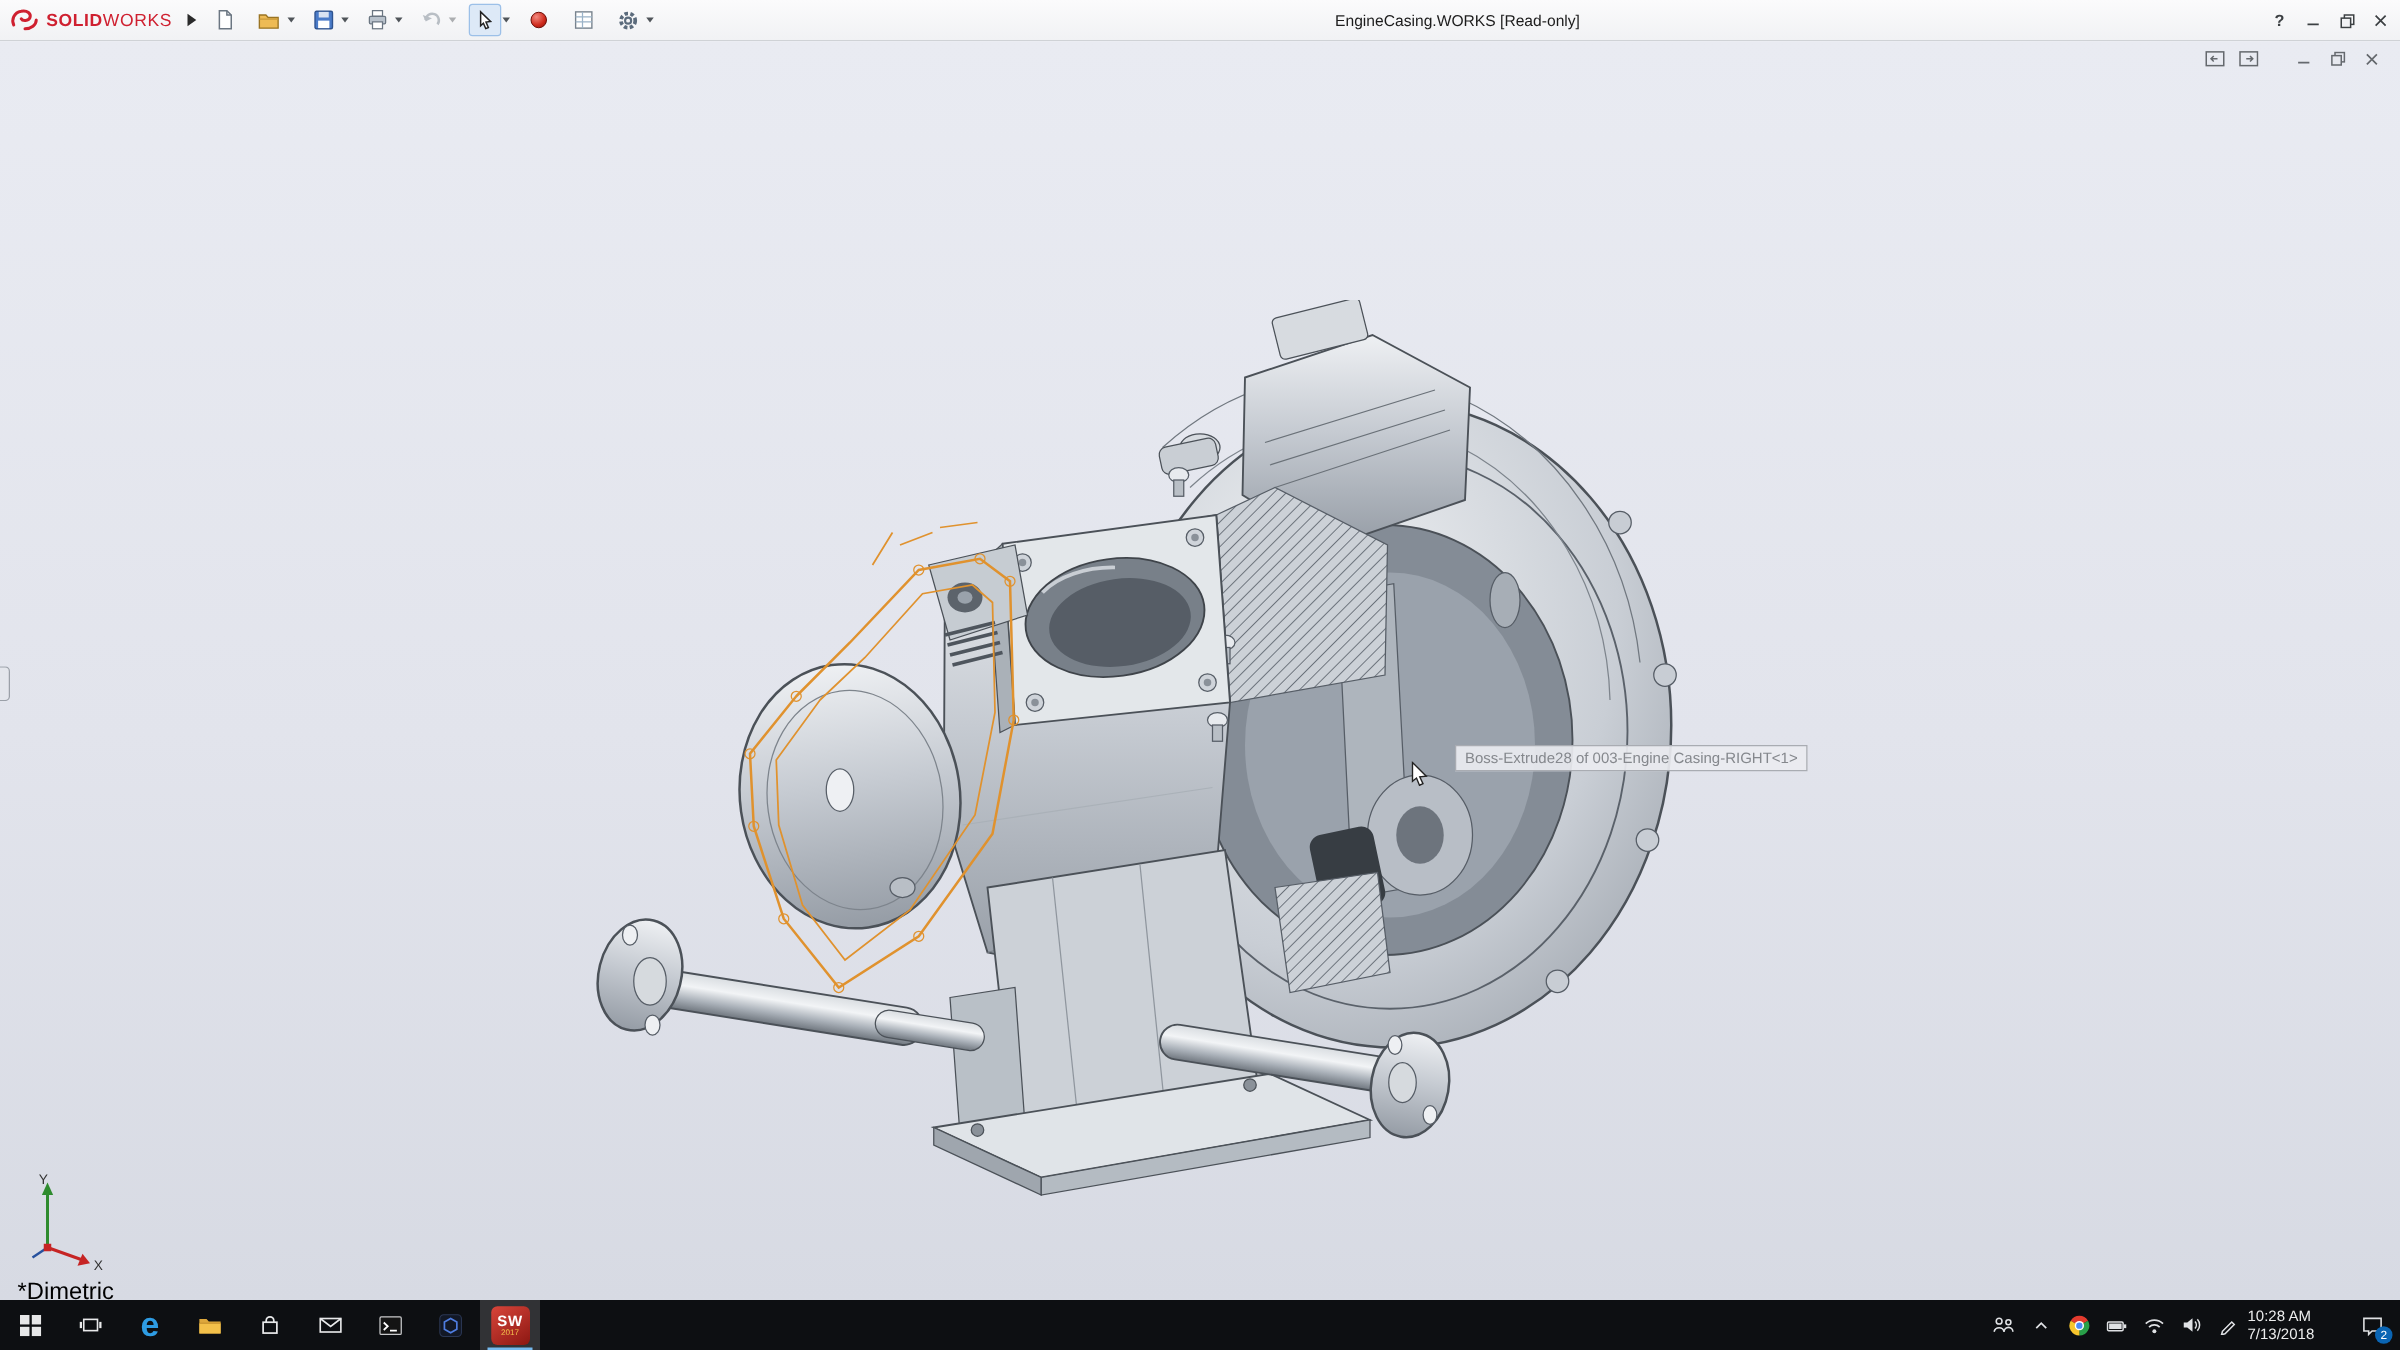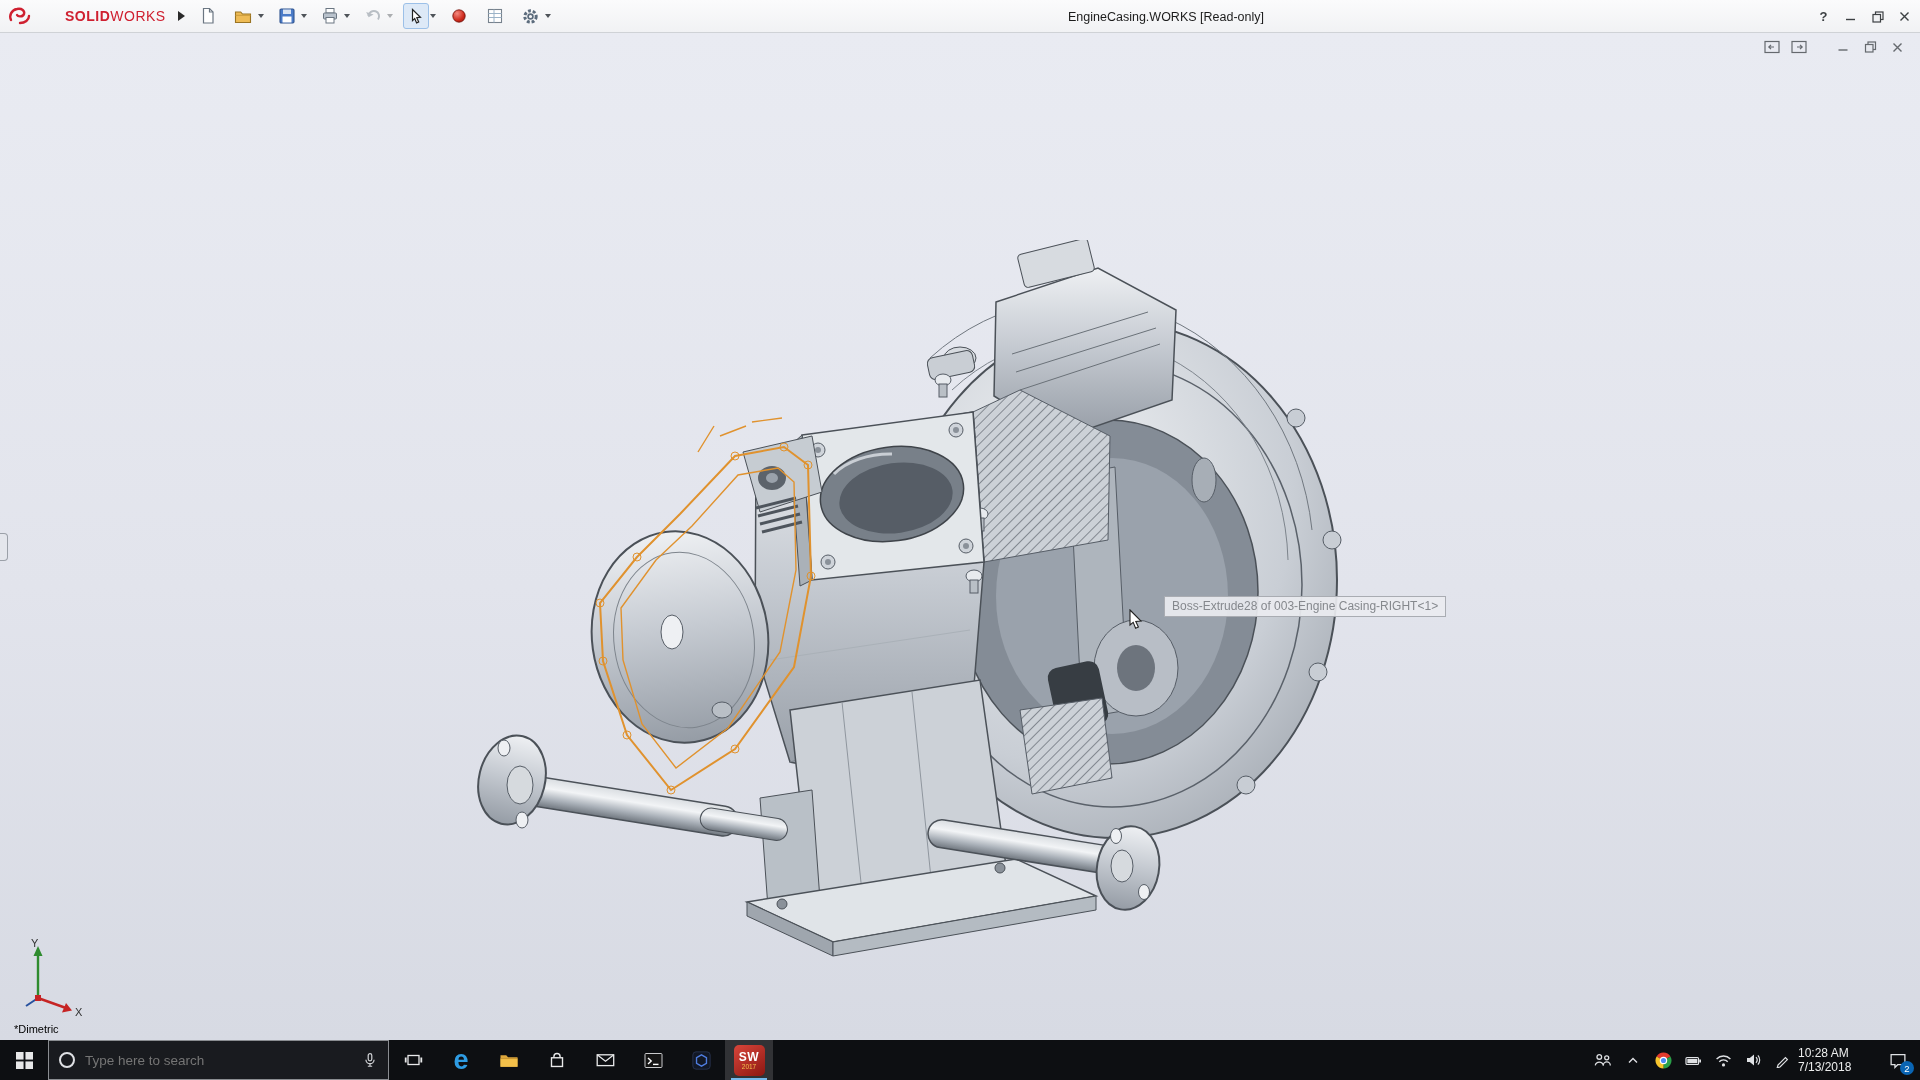--- a/index.html
+++ b/index.html
@@ -4,21 +4,21 @@
 <style>
   * { margin:0; padding:0; box-sizing:border-box; }
   html,body { width:1920px; height:1080px; overflow:hidden; font-family:"Liberation Sans", sans-serif; background:#fff; }
   .app { position:relative; width:1920px; height:1080px; }
 
   
   .titlebar { position:absolute; top:0; left:0; width:100%; height:33px;
     background:linear-gradient(#fbfbfc,#f1f2f4); border-bottom:1px solid #cfd2d6;
     display:flex; align-items:center; }
   .brand { display:flex; align-items:center; gap:5px; padding-left:8px; }
-  .brand-text { font-size:14px; letter-spacing:.5px; color:#cf2030; white-space:nowrap;margin-left:28px; }
+  .brand-text { font-size:14px; letter-spacing:.5px; color:#cf2030; white-space:nowrap; }
   .brand-text b { font-weight:700; }
   .brand-text span.lt { font-weight:300; }
   .menu-arrow { width:0; height:0; border-top:5px solid transparent; border-bottom:5px solid transparent;
     border-left:7px solid #2a2a2a; margin:0 10px 0 12px; }
   .tools { display:flex; align-items:center; gap:4px; }
   .tb-group { display:flex; align-items:center; margin-right:6px; }
   .tb-icon { width:26px; height:26px; display:flex; align-items:center; justify-content:center; border-radius:3px; }
   .tb-icon.active { background:#dde9f7; border:1px solid #9cc0e8; }
   .tb-icon.disabled { opacity:.45; }
   .dd { width:0; height:0; border-left:3.5px solid transparent; border-right:3.5px solid transparent;
@@ -32,21 +32,21 @@
   
   .viewport { position:absolute; top:33px; left:0; width:1920px; height:1007px;
     background:linear-gradient(180deg,#e9ebf2 0%, #e2e4ec 55%, #d7dae3 100%); overflow:hidden; }
   .doc-controls { position:absolute; top:6px; right:14px; display:flex; align-items:center; gap:9px; }
   .doc-btn { width:18px; height:16px; display:flex; align-items:center; justify-content:center; }
   .doc-gap { width:8px; }
   .model { position:absolute; left:460px; top:207px; width:1140px; height:780px; }
   .tooltip { position:absolute; left:1145px; top:563px; background:rgba(234,236,240,.92);
     border:1px solid #a9acb2; color:#85888d; font-size:12px; padding:2px 7px 3px; white-space:nowrap;margin-left:19px; }
   .cursor { position:absolute; left:1128px; top:576px; }
-  .view-label { position:absolute; left:14px; top:990px; font-size:11px; color:#000; }
+  .view-label { position:absolute; left:14px; top:990px; font-size:19px; color:#000; }
   .triad { position:absolute; left:18px; top:903px; }
   .splitter { position:absolute; left:0; top:500px; width:8px; height:28px; background:#e4e6ec;
     border:1px solid #9ba0a8; border-left:none; border-radius:0 4px 4px 0; }
 
   
   .taskbar { position:absolute; left:0; bottom:0; width:1920px; height:40px; background:#0d0f12;
     display:flex; align-items:stretch; }
   .tk-btn { width:48px; display:flex; align-items:center; justify-content:center; }
   .search { width:341px; height:40px; background:#191b1f; border:1px solid #8a8d91; display:flex; align-items:center; padding:0 10px; gap:10px; }
   .search input { flex:1; background:transparent; border:none; outline:none; color:#b9bbbf; font-size:13.5px; font-family:"Liberation Sans",sans-serif; }
@@ -401,29 +401,20 @@
   <div class="taskbar">
     <div class="tk-btn">
       <svg width="17" height="17" viewBox="0 0 18 18">
         <rect x="0" y="0" width="8" height="8" fill="#e6e7e8"></rect>
           <rect x="10" y="0" width="8" height="8" fill="#e6e7e8"></rect>
         <rect x="0" y="10" width="8" height="8" fill="#e6e7e8"></rect>
           <rect x="10" y="10" width="8" height="8" fill="#e6e7e8"></rect>
       </svg>
     </div>
 
-    <div class="search">
-      <div class="cortana-ring"></div>
-      <input type="text" readonly="" placeholder="Type here to search" style="">
-      <svg width="16" height="17" viewBox="0 0 17 17">
-        <rect x="6.6" y="1.2" width="3.8" height="7.6" rx="1.9" fill="none" stroke="#cfd1d4" stroke-width="1.3"></rect>
-        <path d="M4.2,7.6 a4.3,4.3 0 0 0 8.6,0" fill="none" stroke="#cfd1d4" stroke-width="1.3"></path>
-        <path d="M8.5,12 v2.4 M6.2,14.6 h4.6" stroke="#cfd1d4" stroke-width="1.3"></path>
-      </svg>
-    </div>
 
     <div class="apps">
       <div class="app-btn">
         <svg width="19" height="18" viewBox="0 0 19 18">
           <rect x="4" y="4.5" width="11" height="9" fill="none" stroke="#e8e9ea" stroke-width="1.3"></rect>
           <rect x="0.8" y="6.5" width="1.8" height="5" fill="#e8e9ea"></rect>
           <rect x="16.4" y="6.5" width="1.8" height="5" fill="#e8e9ea"></rect>
         </svg>
       </div>
       <div class="app-btn">

